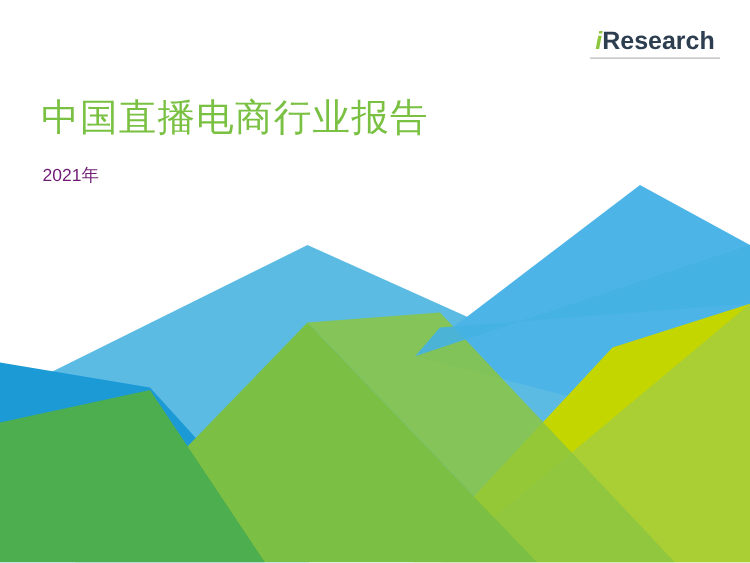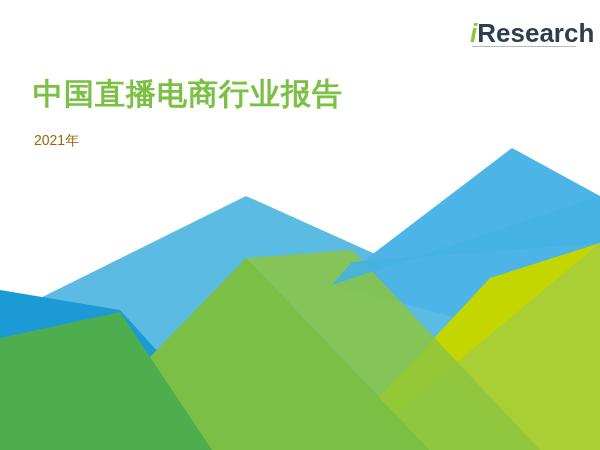--- a/index.html
+++ b/index.html
@@ -23,43 +23,43 @@
     top: 0;
     width: 600px;
     height: 450px;
     pointer-events: none;
   }
   .title {
     position: absolute;
     left: 33px;
     top: 74px;
     font-size: 30px;
-    font-weight: bold;
+    font-weight: normal;
     letter-spacing: 1px;
     color: #7ac143;
     white-space: nowrap;
   }
   .subtitle {
     position: absolute;
     left: 34px;
     top: 132px;
     font-size: 14px;
-    color: #a16207;
+    color: #701a75;
     white-space: nowrap;
   }
   .logo {
     position: absolute;
     right: 22px;
     top: 22px;
     width: 108px;
     height: 44px;
     text-align: center;
   }
   .logo-main {
-    font-size: 26px;
+    font-size: 20px;
     line-height: 22px;
     font-weight: bold;
     color: #2c3e50;
     letter-spacing: 0px;
     white-space: nowrap;
   }
   .logo-main .i-mark {
     color: #8dc63f;
     font-style: italic;
     font-weight: bold;

